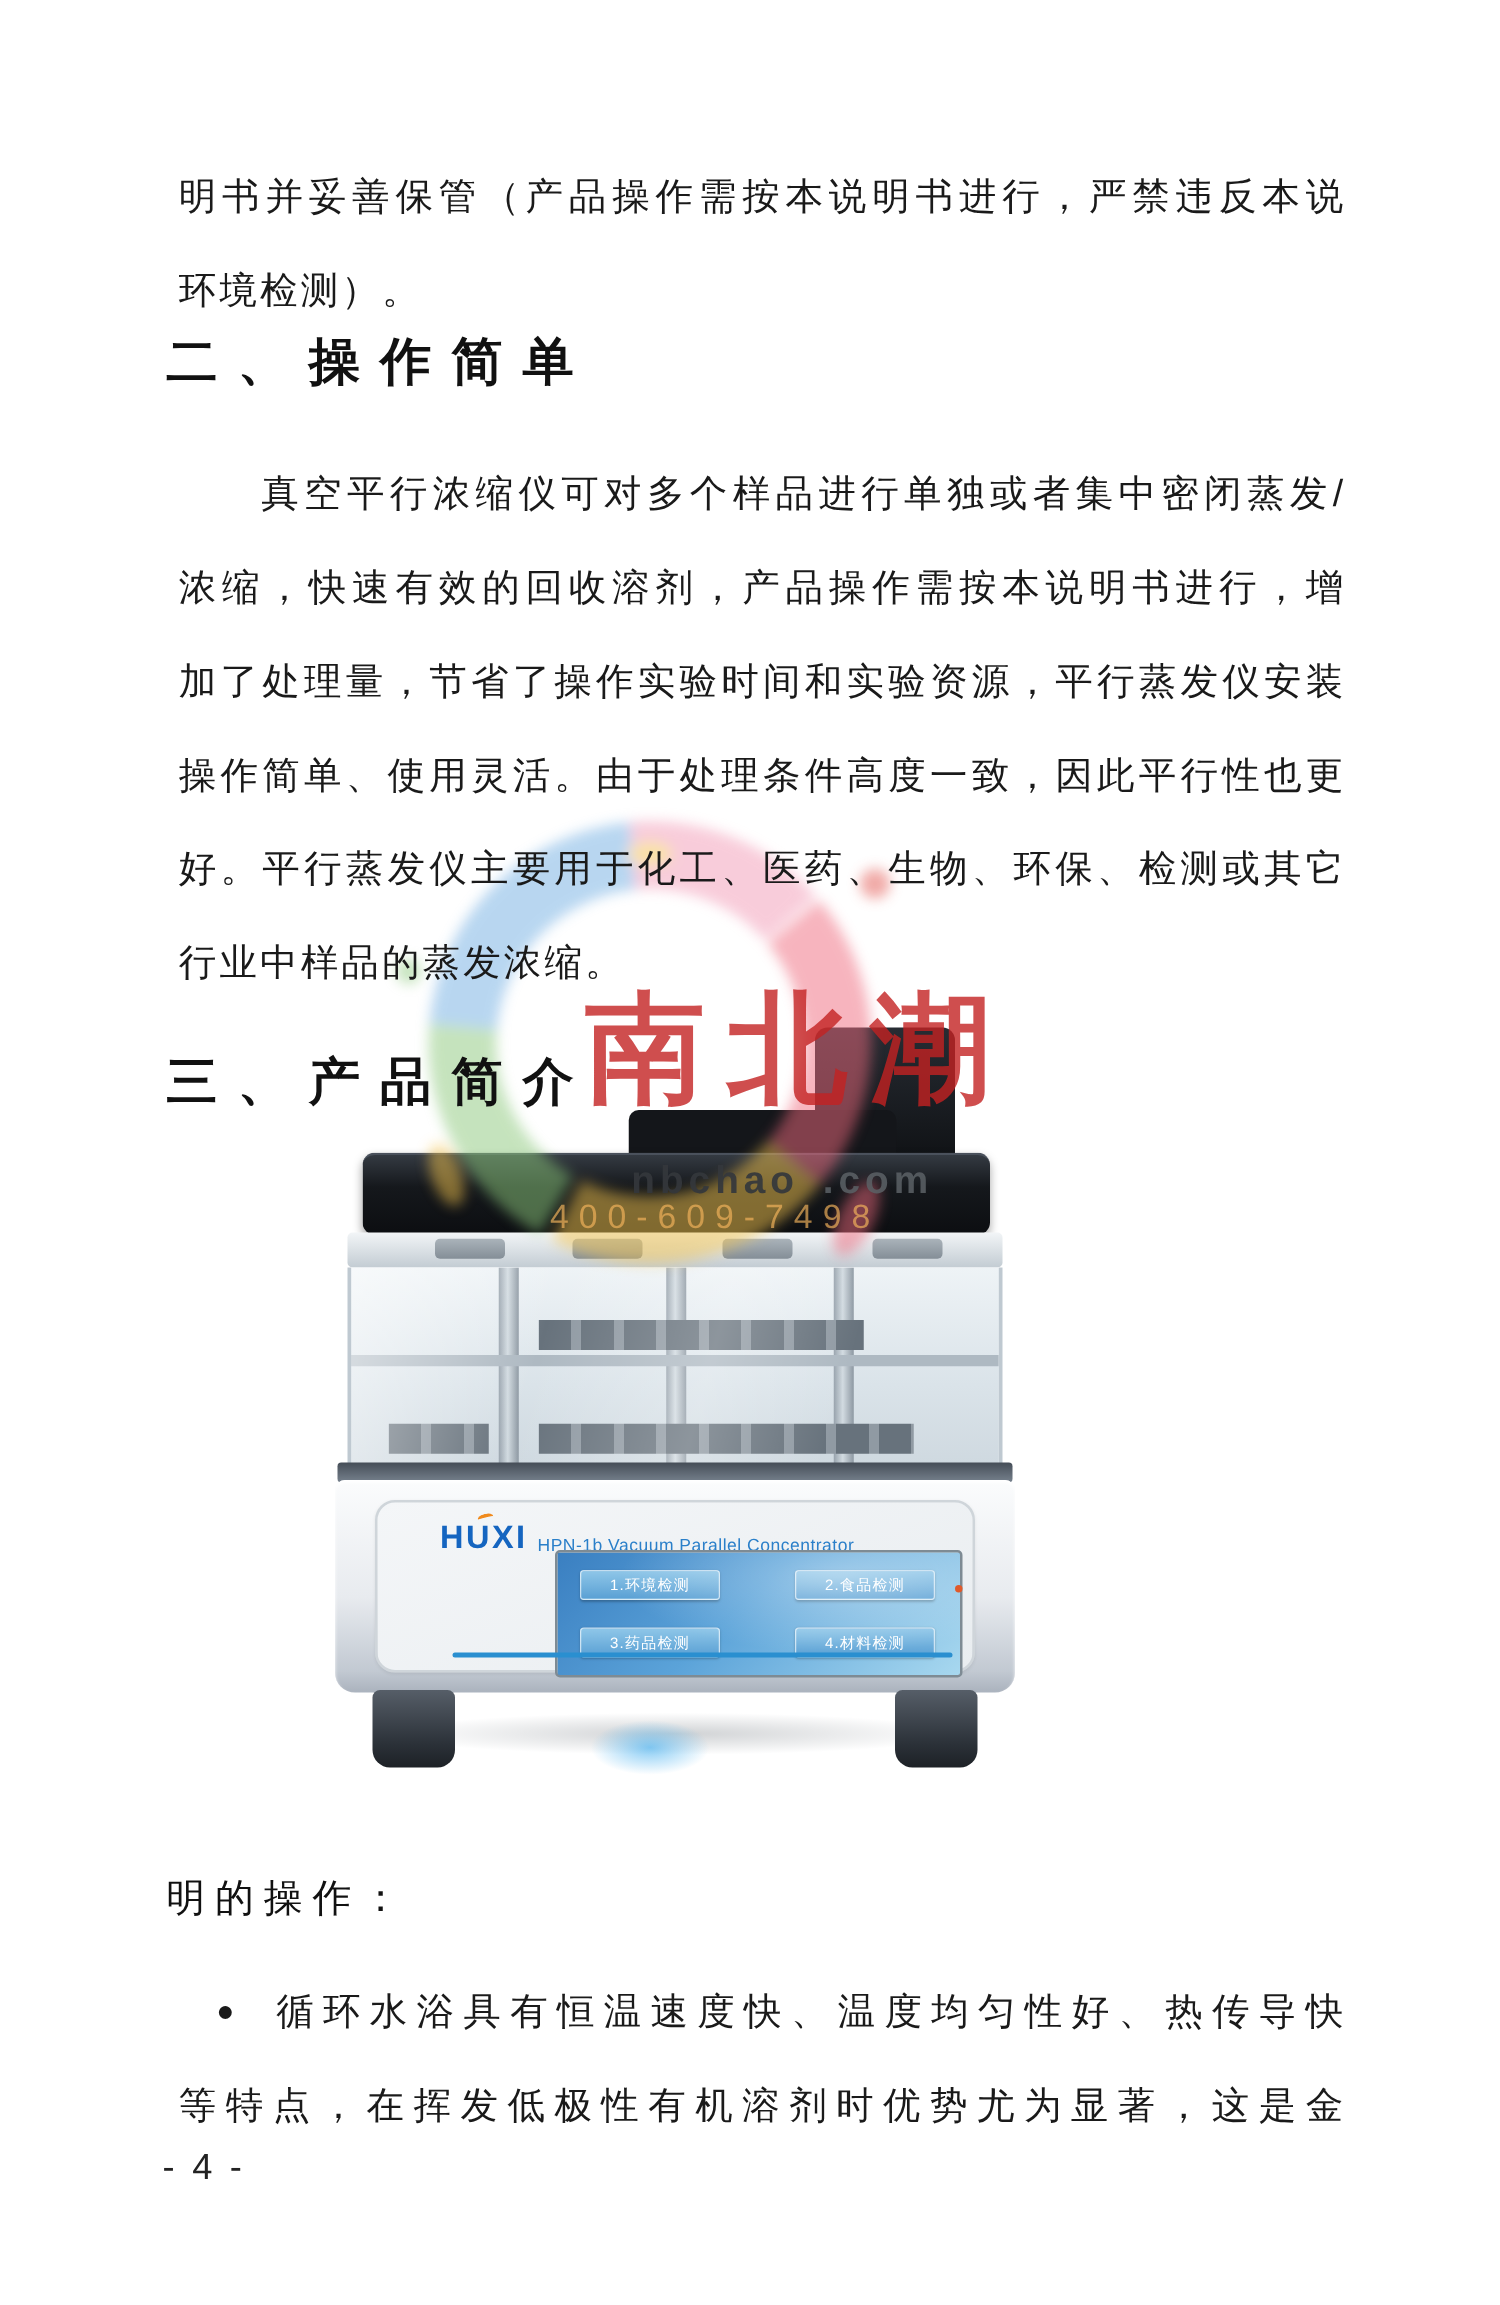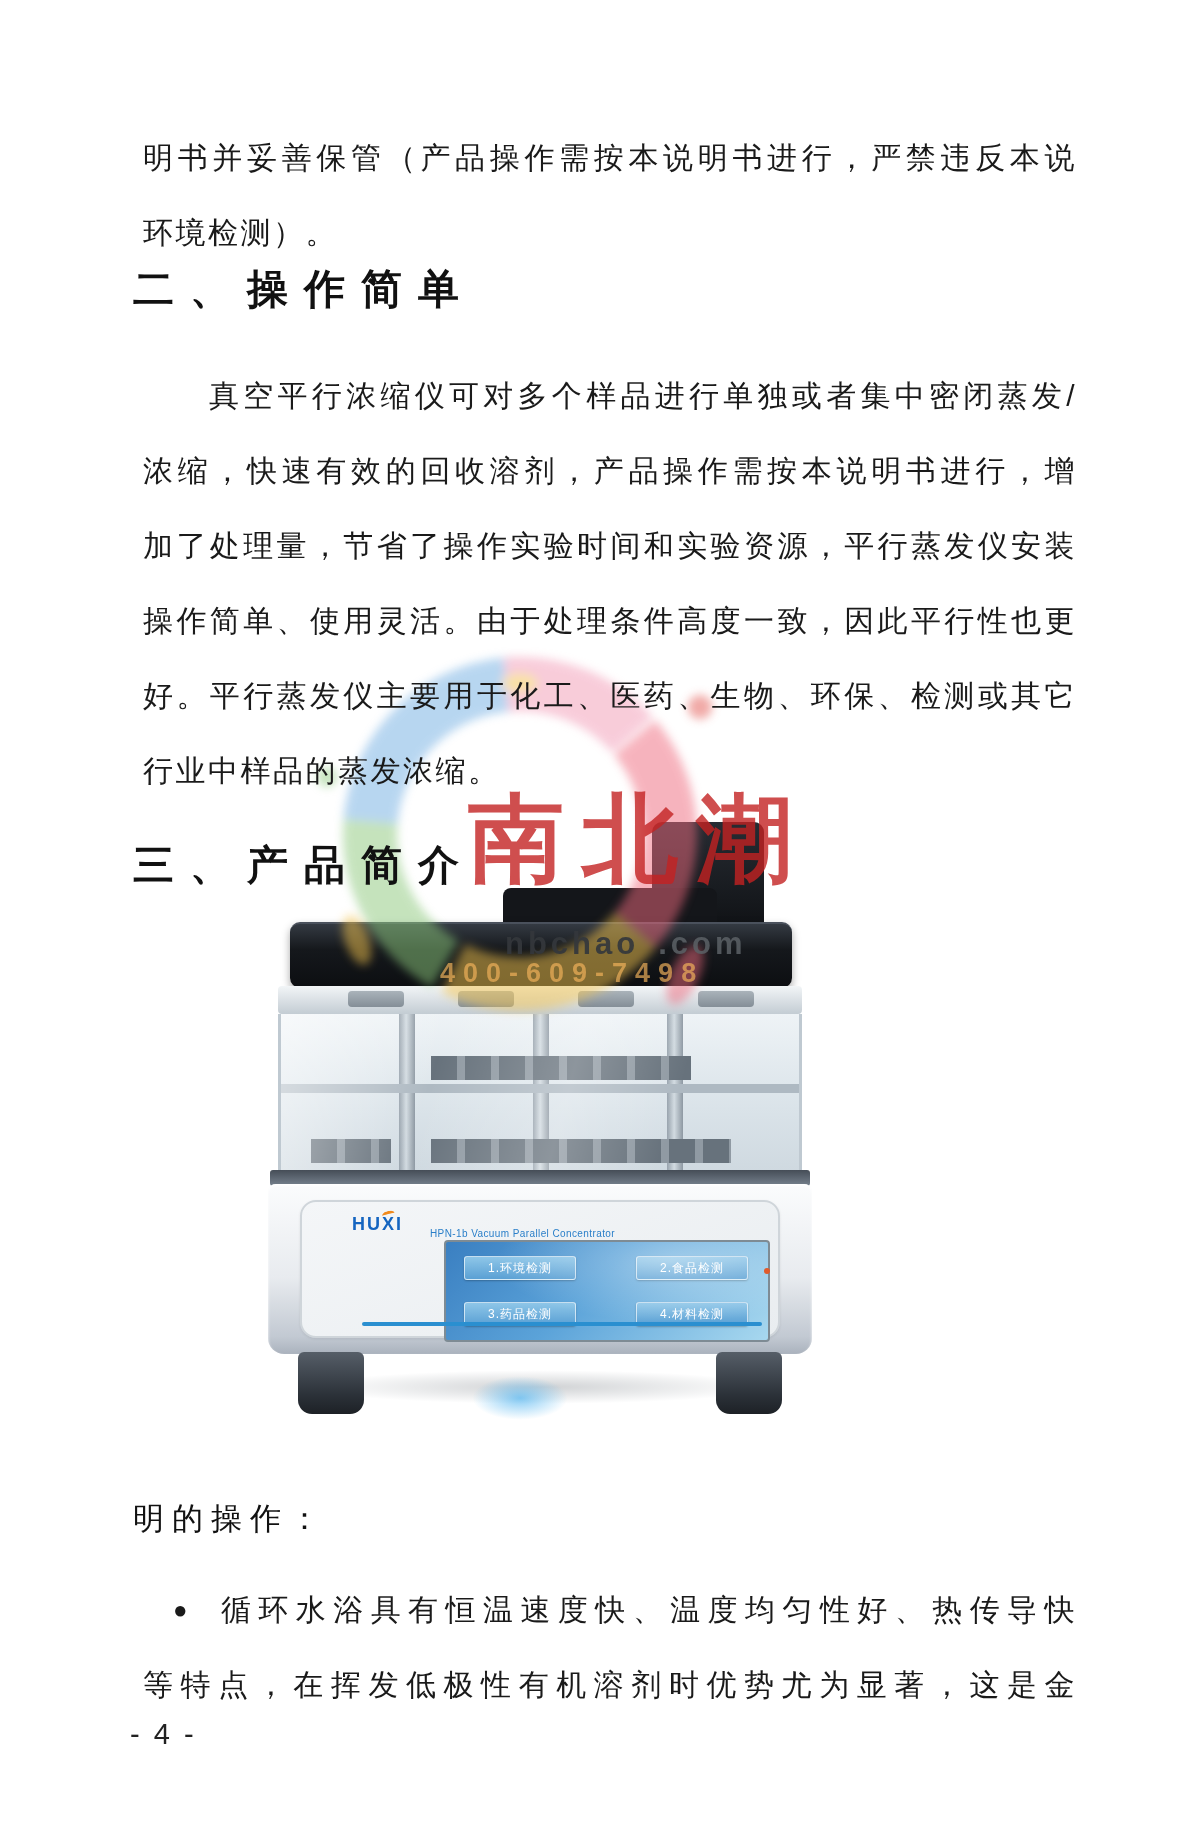--- a/index.html
+++ b/index.html
@@ -33,21 +33,21 @@
     position:absolute;left:468px;top:776px;z-index:4;font-size:96px;font-weight:700;
     font-family:"Liberation Serif","DejaVu Serif",serif;color:rgba(195,34,34,.8);
     letter-spacing:18px;white-space:nowrap;pointer-events:none;
   }
   .wm-domain{
     position:absolute;left:505px;top:926px;z-index:4;font-size:31px;font-weight:800;
     letter-spacing:4px;color:rgba(52,55,60,.92);white-space:nowrap;pointer-events:none;
   }
   .wm-domain .tld{color:rgba(92,97,102,.85);font-weight:700;margin-left:19px;}
   .wm-phone{
-    position:absolute;left:440px;top:958px;z-index:4;font-size:27px;font-weight:700;
+    position:absolute;left:440px;top:958px;z-index:4;font-size:27px;font-weight:400;
     letter-spacing:8px;color:rgba(242,178,92,.68);white-space:nowrap;pointer-events:none;
   }
   
   .figure{position:absolute;left:220px;top:870px;width:600px;height:600px;z-index:2;}
   .figure *{position:absolute;box-sizing:border-box;}
   .slab-rear{left:432px;top:-48px;width:112px;height:110px;border-radius:10px;
     background:linear-gradient(180deg,#272c33,#0f1114);}
   .slab-center{left:283px;top:18px;width:214px;height:46px;border-radius:8px;background:#14161a;}
   .slab-wide{left:70px;top:52px;width:502px;height:66px;border-radius:10px;
     background:linear-gradient(180deg,#343a42,#15181c 40%,#0c0e11);
@@ -73,24 +73,24 @@
     background:linear-gradient(105deg,rgba(255,255,255,.55) 0%,rgba(255,255,255,0) 30%,rgba(255,255,255,.25) 55%,rgba(255,255,255,0) 75%);}
   .seam{left:50px;top:300px;width:540px;height:16px;border-radius:3px;
     background:linear-gradient(180deg,#454d57,#77828e);}
   .base{left:48px;top:314px;width:544px;height:170px;border-radius:8px 8px 16px 16px;
     background:linear-gradient(180deg,#fbfcfd,#e8ebef 55%,#c2c9d2 90%,#aab2bd);
     box-shadow:inset 0 2px 3px #ffffff;}
   .panel{left:32px;top:16px;width:480px;height:138px;border-radius:16px;
     background:linear-gradient(160deg,#f4f6f8,#e9edf0);
     border:2px solid #cfd5da;box-shadow:0 1px 3px rgba(0,0,0,.08);}
   .brand-row{left:50px;top:12px;width:300px;height:26px;}
-  .brand{left:0;top:0;font-size:18px;font-weight:800;letter-spacing:2px;color:#1565c0;white-space:nowrap;}
+  .brand{left:0;top:0;font-size:26px;font-weight:800;letter-spacing:2px;color:#1565c0;white-space:nowrap;}
   .brand-accent{left:30px;top:-3px;width:13px;height:7px;border-top:3px solid #f08a1d;
     border-radius:50%;transform:rotate(-14deg);}
-  .model-line{left:78px;top:14px;font-size:10px;letter-spacing:.4px;color:#2a7fc9;white-space:nowrap;}
+  .model-line{left:78px;top:14px;font-size:14px;letter-spacing:.4px;color:#2a7fc9;white-space:nowrap;}
   .screen{left:142px;top:38px;width:326px;height:102px;border-radius:4px;overflow:hidden;
     border:2px solid #7e8b94;
     background:linear-gradient(135deg,#3a7fc1 0%,#5ba3d9 45%,#a8d8ef 100%);}
   .screen-sheen{left:0;top:0;width:100%;height:100%;pointer-events:none;
     background:radial-gradient(ellipse at 70% 20%,rgba(255,255,255,.35),rgba(255,255,255,0) 55%);}
   .scr-btn{width:112px;height:24px;line-height:22px;text-align:center;color:#ffffff;
     font-size:12px;letter-spacing:1px;border-radius:3px;border:1px solid rgba(255,255,255,.65);
     background:linear-gradient(180deg,#8ec6e8,#5aa0d4);box-shadow:0 1px 2px rgba(0,0,0,.25);}
   .scr-btn.b1{left:18px;top:14px;}.scr-btn.b2{left:190px;top:14px;}
   .scr-btn.b3{left:18px;top:60px;}.scr-btn.b4{left:190px;top:60px;}

